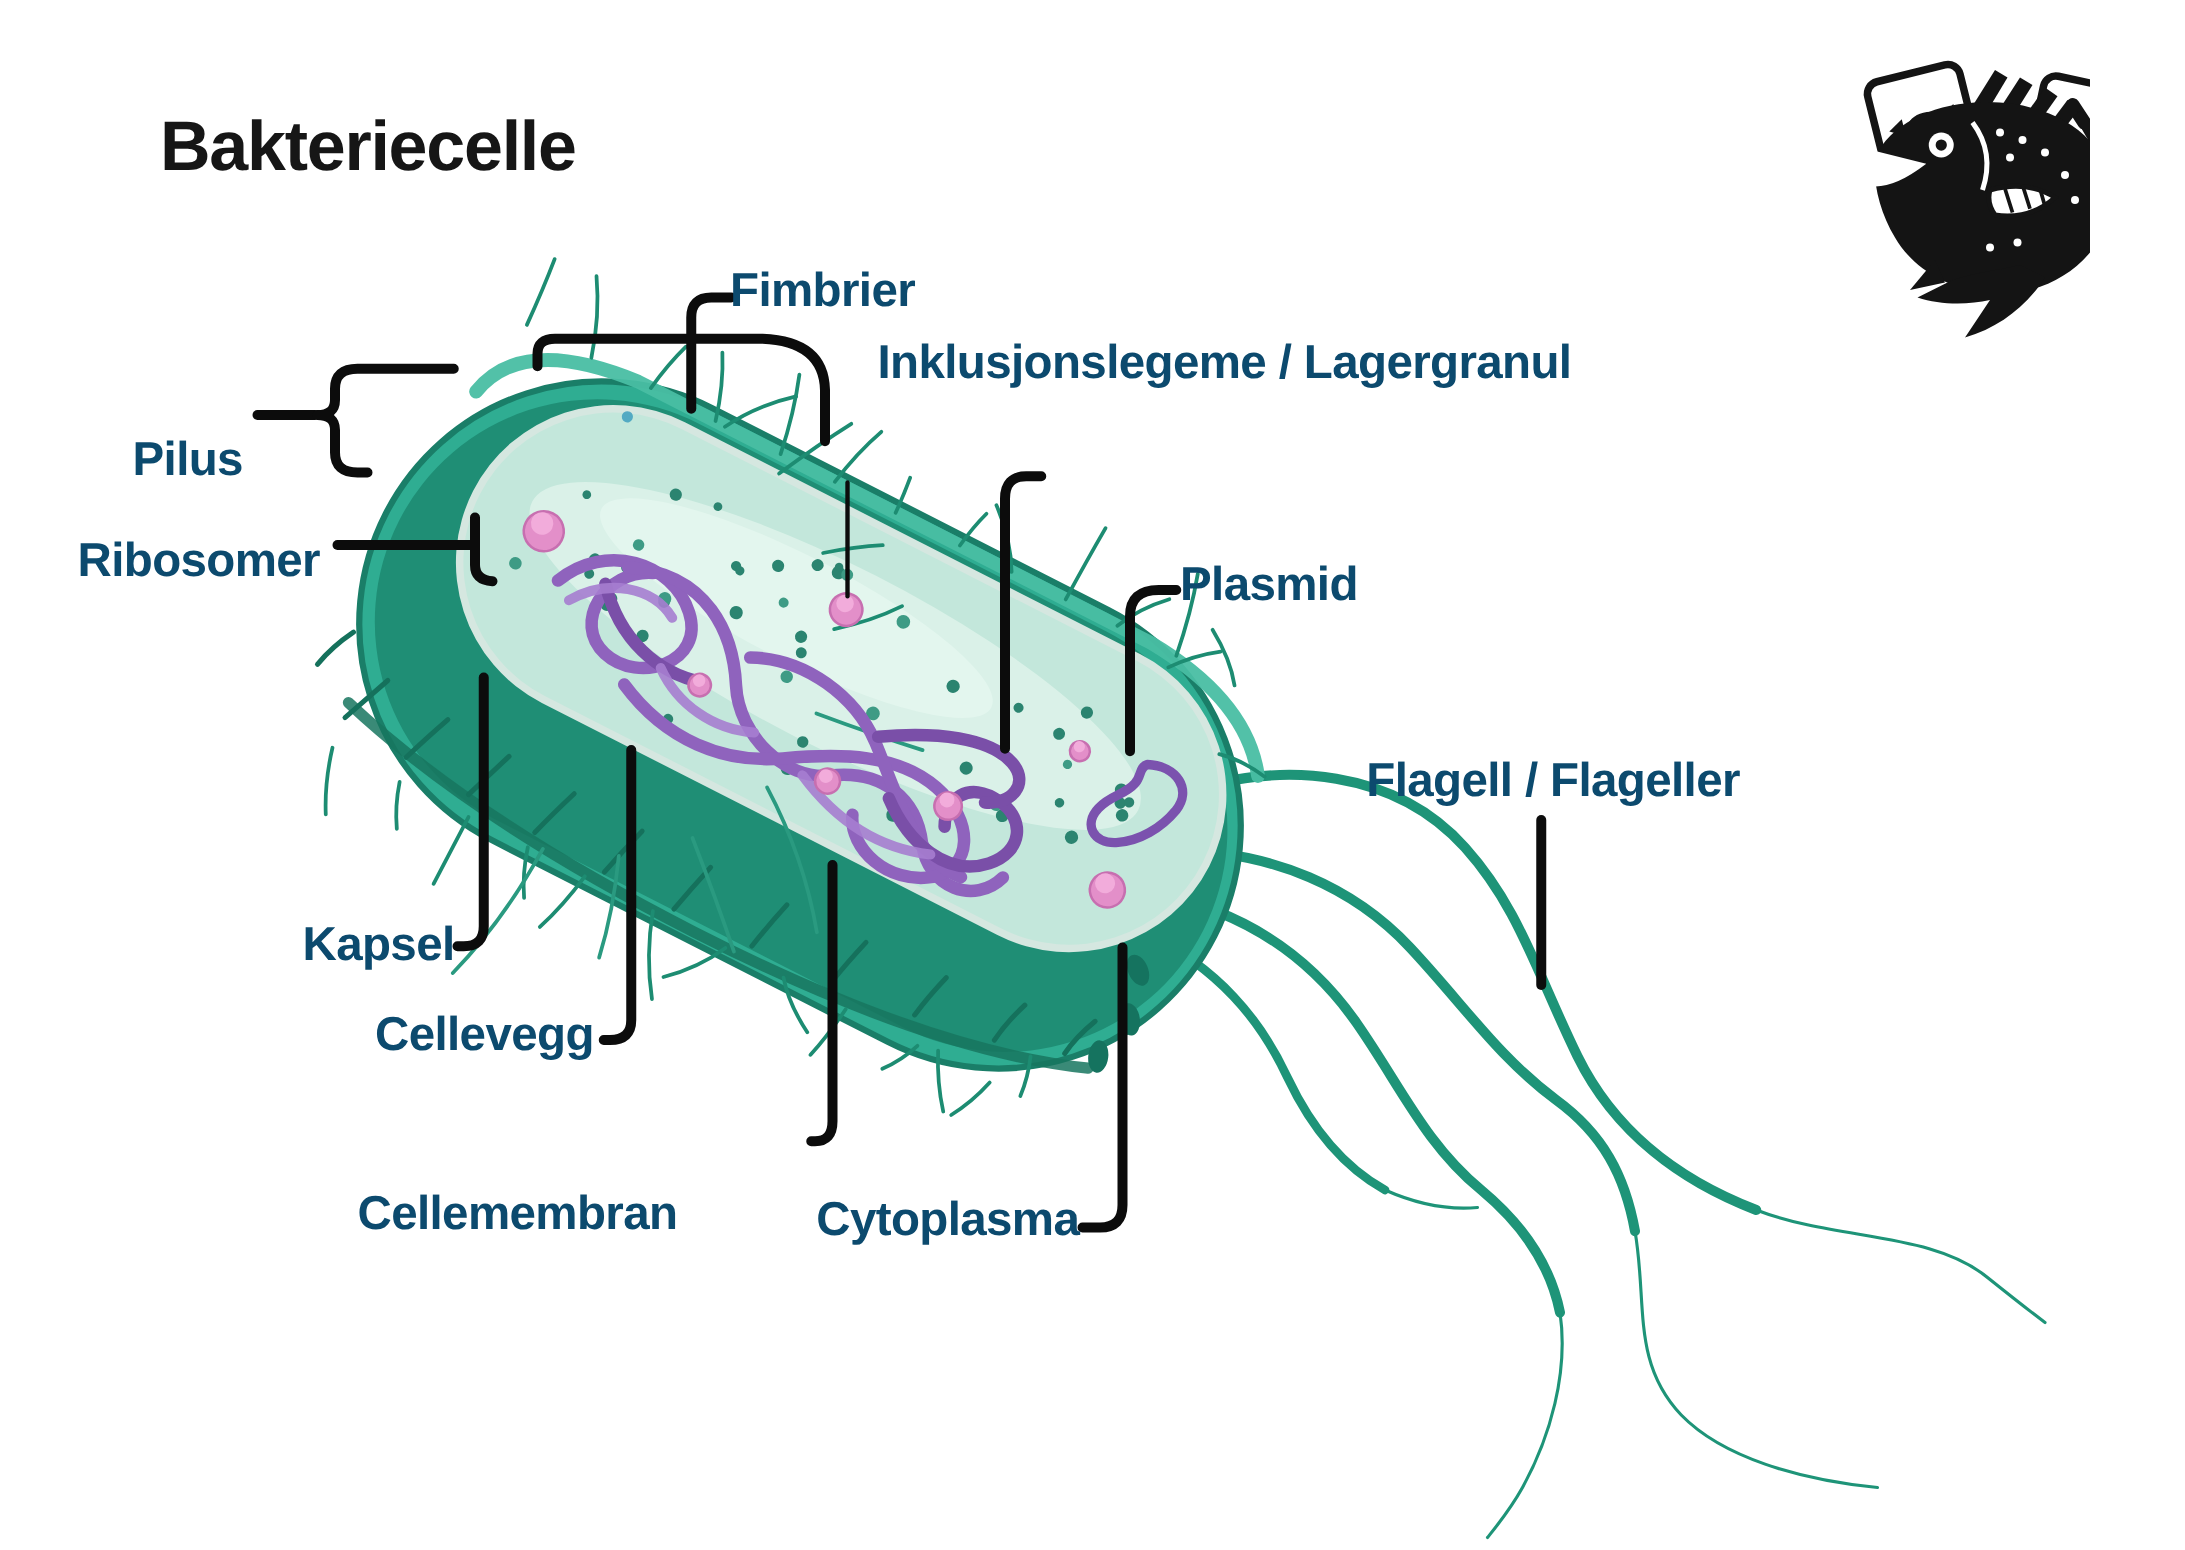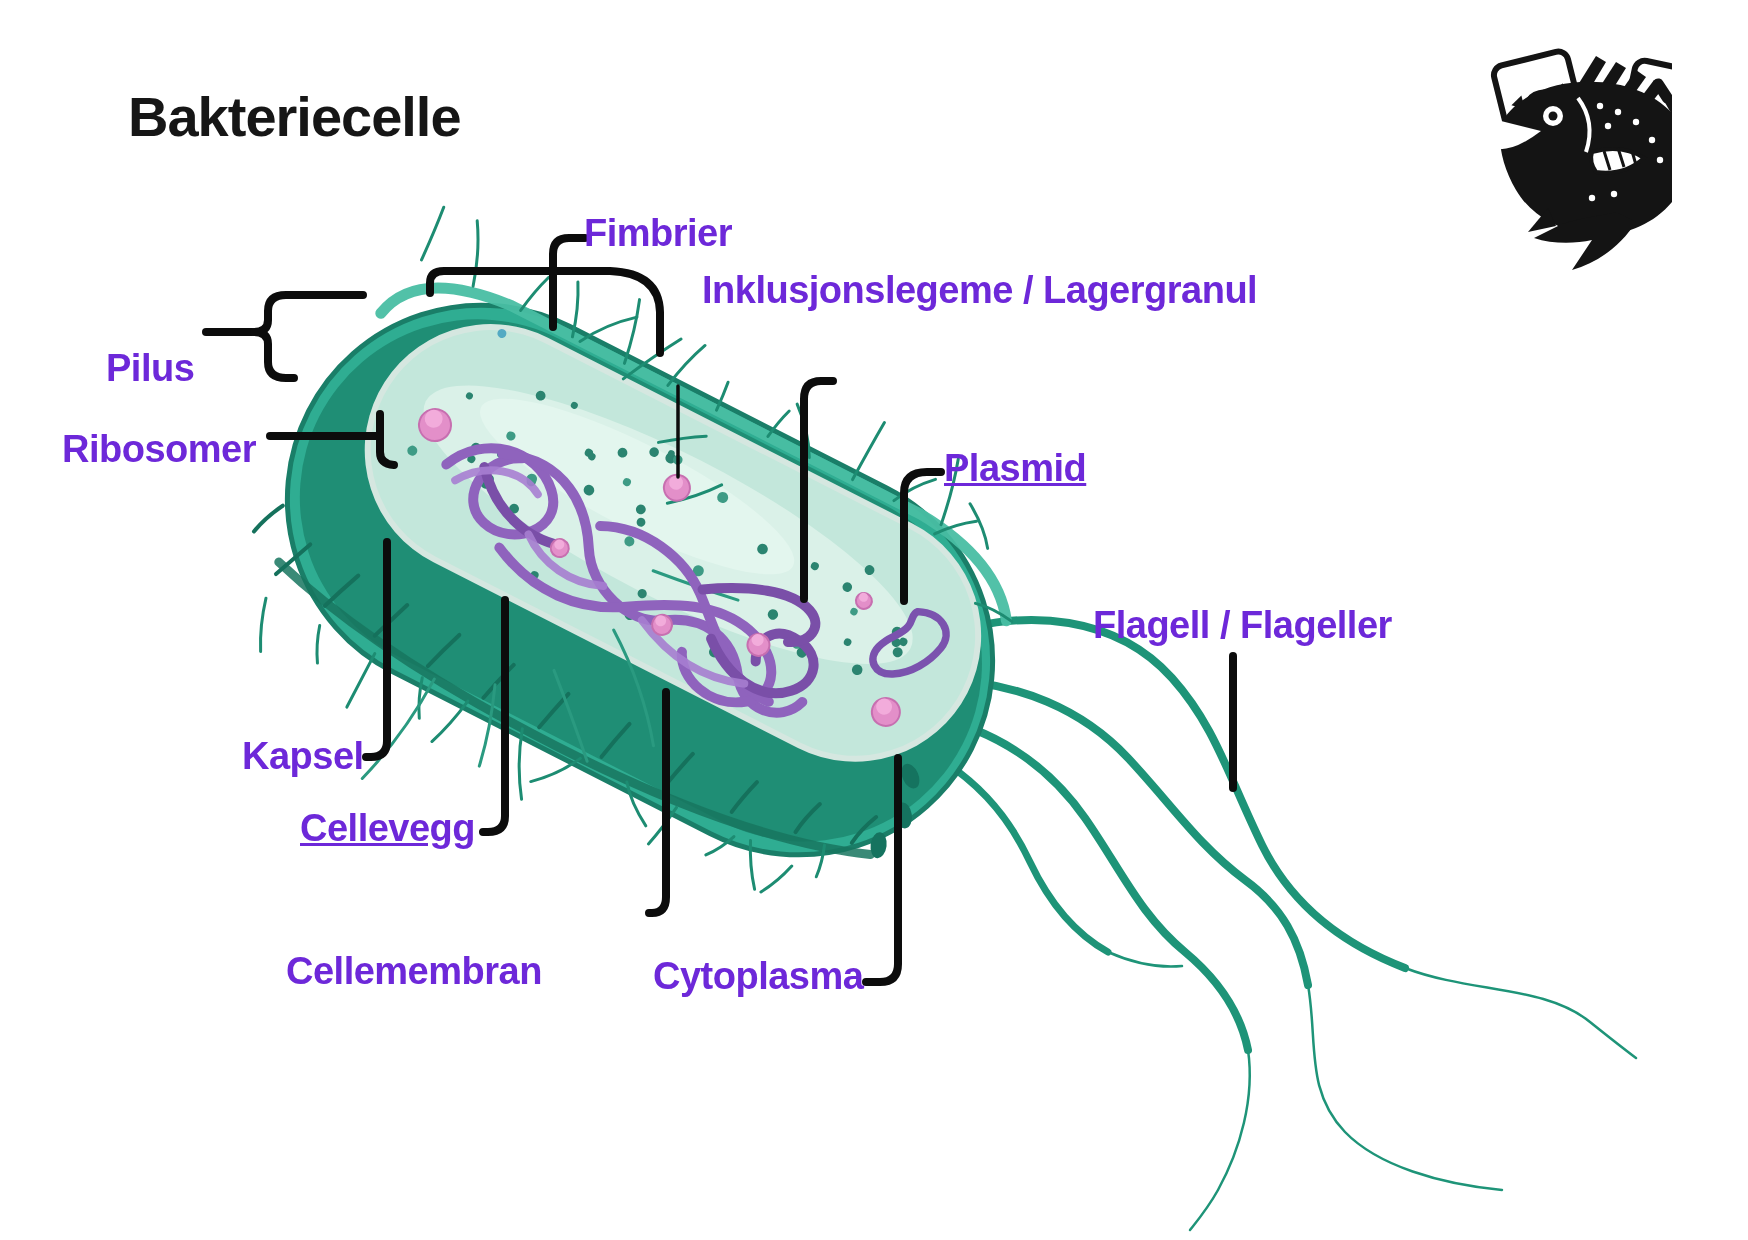--- a/index.html
+++ b/index.html
@@ -1,31 +1,31 @@
 <!DOCTYPE html>
 <html><head>
 <meta charset="utf-8">
 <style>
   html,body{margin:0;padding:0;background:#ffffff;}
   .stage{position:relative;width:1672px;height:1240px;background:#ffffff;overflow:hidden;
          font-family:"Liberation Sans",sans-serif;}
   svg.art{position:absolute;left:0;top:0;width:1748px;height:1240px;}
   .title{position:absolute;left:128px;top:84px;font-size:56px;font-weight:700;
          letter-spacing:-1px;color:#161616;white-space:nowrap;}
-  .lbl{position:absolute;font-size:38px;font-weight:700;color:#6d28d9;
+  .lbl{position:absolute;font-size:38px;font-weight:700;color:#0c4a6e;
        white-space:nowrap;letter-spacing:-0.5px;line-height:40px;}
   .lbl-pilus{left:106px;top:308px;margin-top:40px;}
   .lbl-fimbrier{left:584px;top:213px;}
   .lbl-inklusjon{left:702px;top:270px;}
   .lbl-nukleoid{left:835px;top:356px;}
-  .lbl-plasmid{left:944px;top:448px;text-decoration:underline;}
+  .lbl-plasmid{left:944px;top:448px;}
   .lbl-ribosomer{left:62px;top:411px;margin-top:18px;}
   .lbl-flagell{left:1093px;top:605px;}
   .lbl-kapsel{left:242px;top:736px;}
-  .lbl-cellevegg{left:300px;top:808px;text-decoration:underline;}
+  .lbl-cellevegg{left:300px;top:808px;}
   .lbl-plasmamembran1{left:286px;top:886px;}
   .lbl-plasmamembran2{left:286px;top:951px;}
   .lbl-cytoplasma{left:653px;top:956px;}
 </style>
 </head>
 <body>
 
 <div class="stage">
 
 <svg class="art" viewBox="0 0 1748 1240">

